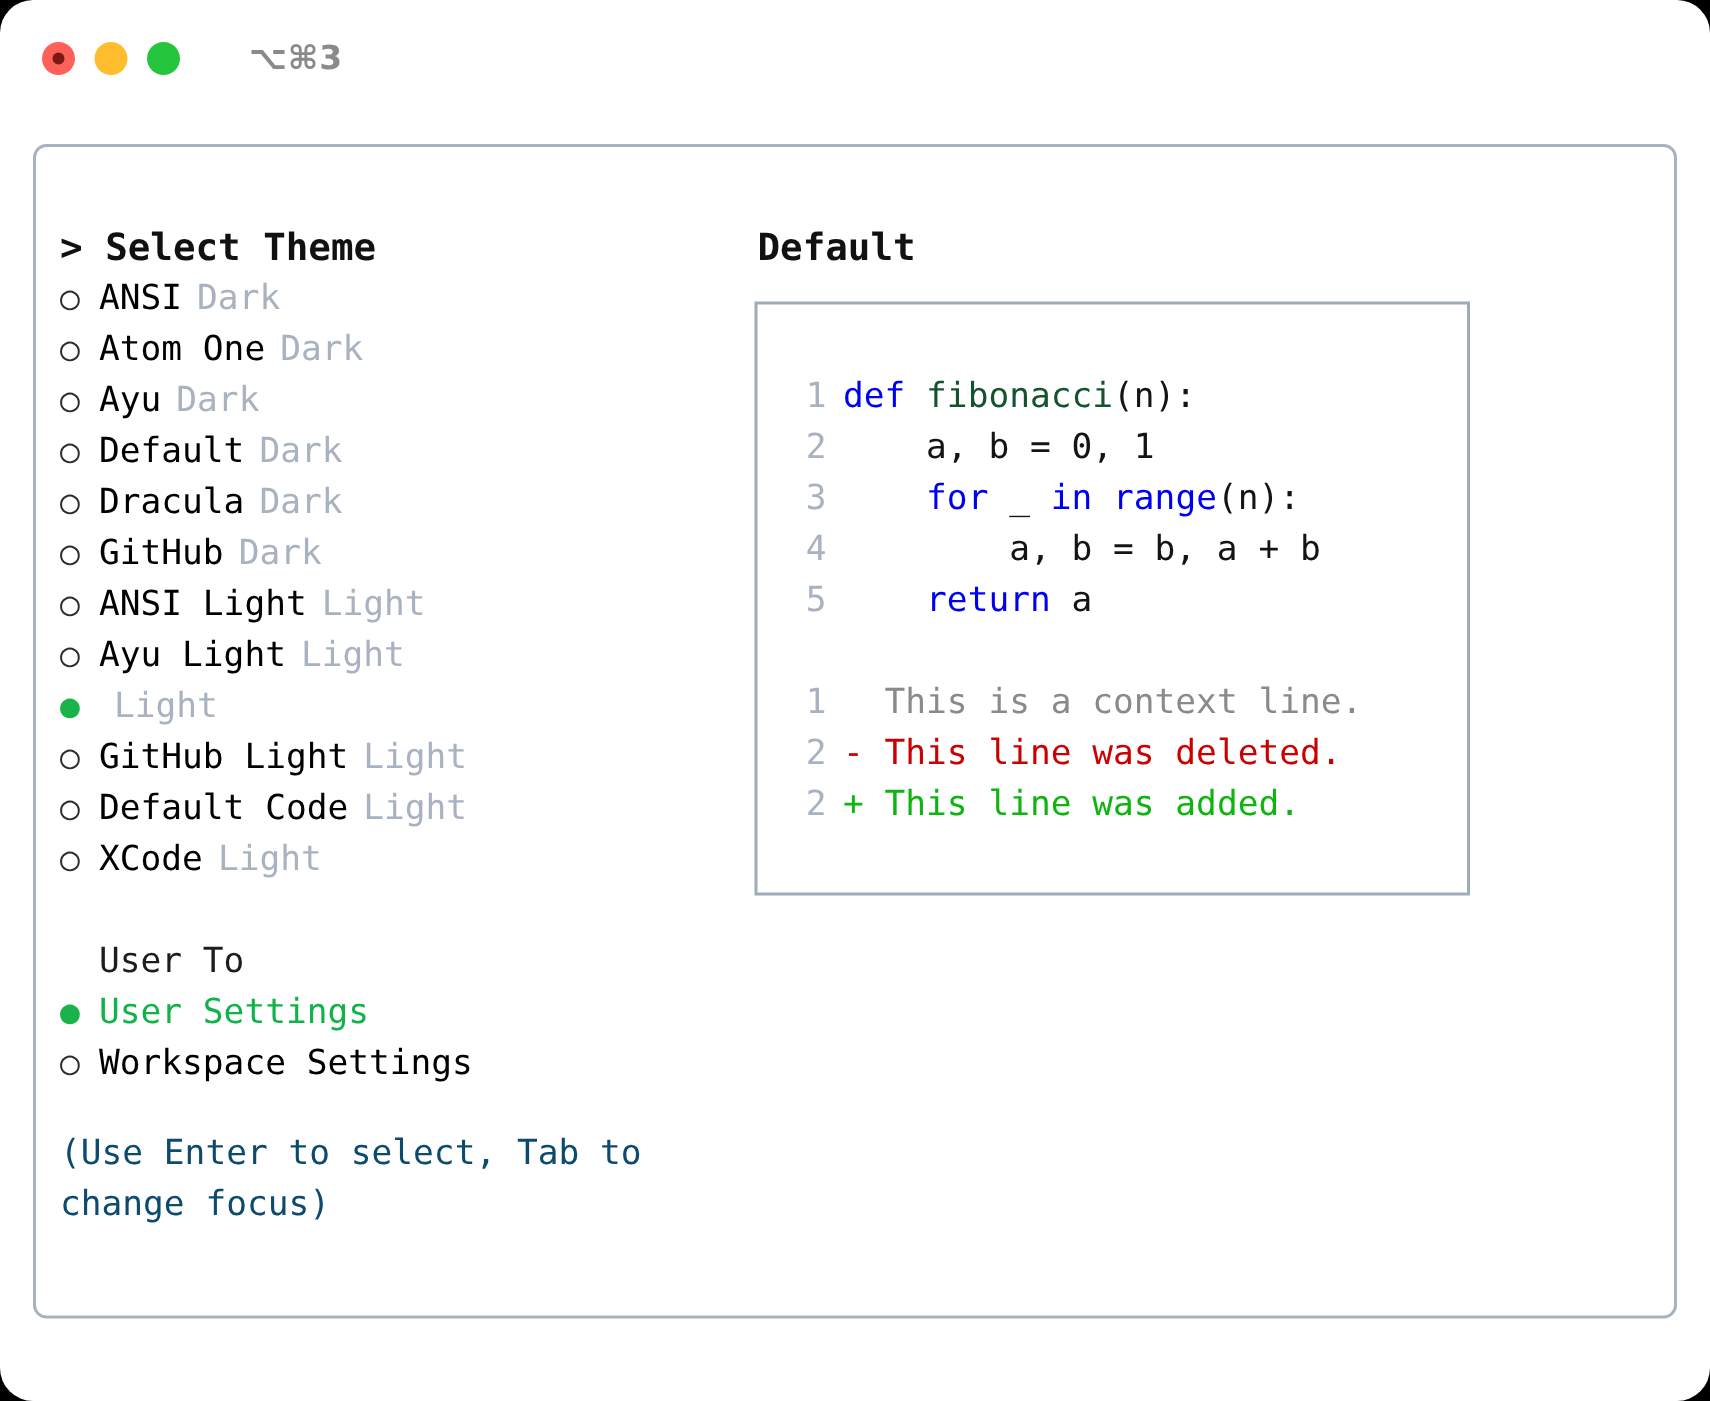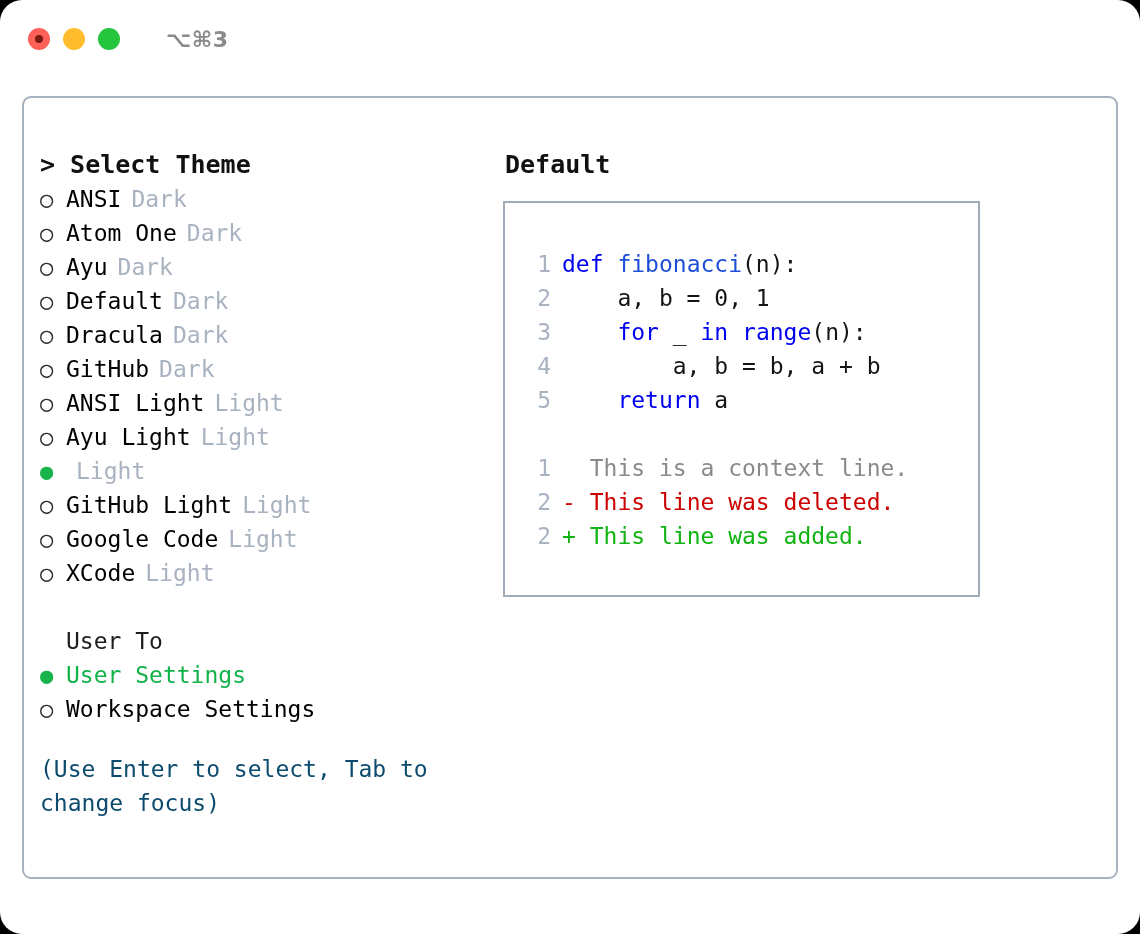--- a/index.html
+++ b/index.html
@@ -159,21 +159,21 @@
   .lineno {
     width: 34px;
     flex: 0 0 auto;
     text-align: right;
     color: #a8b2c0;
     margin-right: 11px;
   }
   .code-blank { height: 34px; }
 
   .tok-kw   { color: #0000f0; }
-  .tok-fn   { color: #1d4ed8; }
+  .tok-fn   { color: #14532d; }
   .tok-pl   { color: #141414; }
   .tok-ctx  { color: #8a8a8a; }
   .tok-del  { color: #cc0000; }
   .tok-add  { color: #10b410; }
 </style>
 </head>
 <body>
 
 <div class="window">
 
@@ -194,21 +194,21 @@
             <div class="row"><span class="marker">○</span><span class="label">ANSI</span><span class="tag">Dark</span></div>
             <div class="row"><span class="marker">○</span><span class="label">Atom One</span><span class="tag">Dark</span></div>
             <div class="row"><span class="marker">○</span><span class="label">Ayu</span><span class="tag">Dark</span></div>
             <div class="row"><span class="marker">○</span><span class="label">Default</span><span class="tag">Dark</span></div>
             <div class="row"><span class="marker">○</span><span class="label">Dracula</span><span class="tag">Dark</span></div>
             <div class="row"><span class="marker">○</span><span class="label">GitHub</span><span class="tag">Dark</span></div>
             <div class="row"><span class="marker">○</span><span class="label">ANSI Light</span><span class="tag">Light</span></div>
             <div class="row"><span class="marker">○</span><span class="label">Ayu Light</span><span class="tag">Light</span></div>
             <div class="row"><span class="marker on">●</span><span class="tag">Light</span></div>
             <div class="row"><span class="marker">○</span><span class="label">GitHub Light</span><span class="tag">Light</span></div>
-            <div class="row"><span class="marker">○</span><span class="label">Google Code</span><span class="tag">Light</span></div>
+            <div class="row"><span class="marker">○</span><span class="label">Default Code</span><span class="tag">Light</span></div>
             <div class="row"><span class="marker">○</span><span class="label">XCode</span><span class="tag">Light</span></div>
           </div>
 
         <div class="spacer-lg"></div>
 
         <div class="apply-header">User To</div>
 
         <div id="apply-list">
             <div class="row"><span class="marker on">●</span><span class="label sel">User Settings</span></div>
             <div class="row"><span class="marker">○</span><span class="label">Workspace Settings</span></div>

